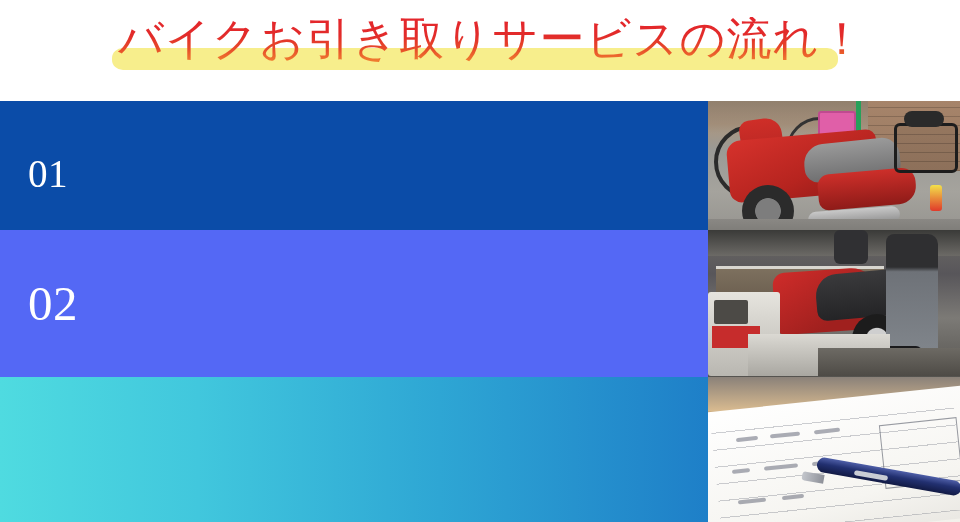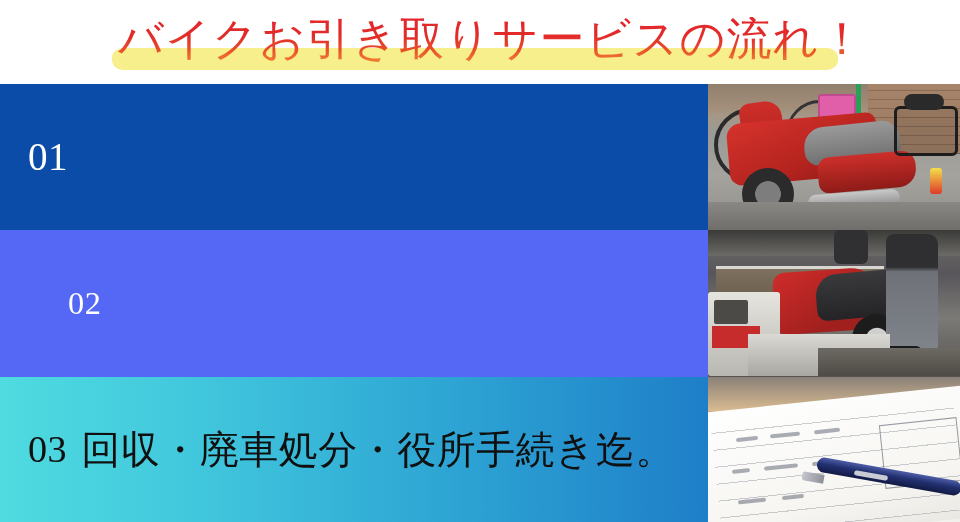--- a/index.html
+++ b/index.html
@@ -71,21 +71,21 @@
     top: 84px;
     width: 960px;
     height: 438px;
   }
   .row {
     position: absolute;
     left: 0;
     width: 960px;
     display: block;
   }
-  .row-1 { top: 0px;   height: 146px; }
+  .row-1 { top: 17px;   height: 146px; }
   .row-2 { top: 146px; height: 147px; }
   .row-3 { top: 293px; height: 145px; }
 
   .row-bg {
     position: absolute;
     left: 0;
     top: 0;
     width: 708px;
     height: 100%;
   }
@@ -100,21 +100,21 @@
     height: 100%;
     display: flex;
     align-items: center;
     white-space: nowrap;
     font-size: 40px;
     line-height: 1;
     letter-spacing: 0.5px;
   }
   .row-1 .row-label, .row-2 .row-label { color: #ffffff; }
   .row-3 .row-label { color: #101010; }
-  .row-2 .row-label { font-size: 33px; margin-left: 40px; }
+  .row-2 .row-label { font-size: 50px; }
   .row-3 .row-label { font-size: 39px; }
 
   .step-num { margin-right: 14px; font-size: 0.98em; }
 
   
   .photo {
     position: absolute;
     left: 708px;
     top: 0;
     width: 252px;
@@ -369,24 +369,20 @@
         <div class="worker2"></div>
         <div class="worker"></div>
         <div class="shoe"></div>
         <div class="bedfloor"></div>
         <div class="ramp"></div>
       </div>
     </div>
 
     <div class="row row-3">
       <div class="row-bg"></div>
-      <div class="row-label">
-        <span class="step-num">03</span>
-        <span>回収・廃車処分・役所手続き迄。</span>
-      </div>
       <div class="photo p3">
         <div class="desk"></div>
         <div class="paper"></div>
         <div class="ruleset"></div>
         <div class="colbox"></div>
         <div class="tick" style="left:28px;top:60px;width:22px;transform:rotate(-6deg);"></div>
         <div class="tick" style="left:62px;top:56px;width:30px;transform:rotate(-6deg);"></div>
         <div class="tick" style="left:106px;top:52px;width:26px;transform:rotate(-6deg);"></div>
         <div class="tick" style="left:24px;top:92px;width:18px;transform:rotate(-6deg);"></div>
         <div class="tick" style="left:56px;top:88px;width:34px;transform:rotate(-6deg);"></div>

